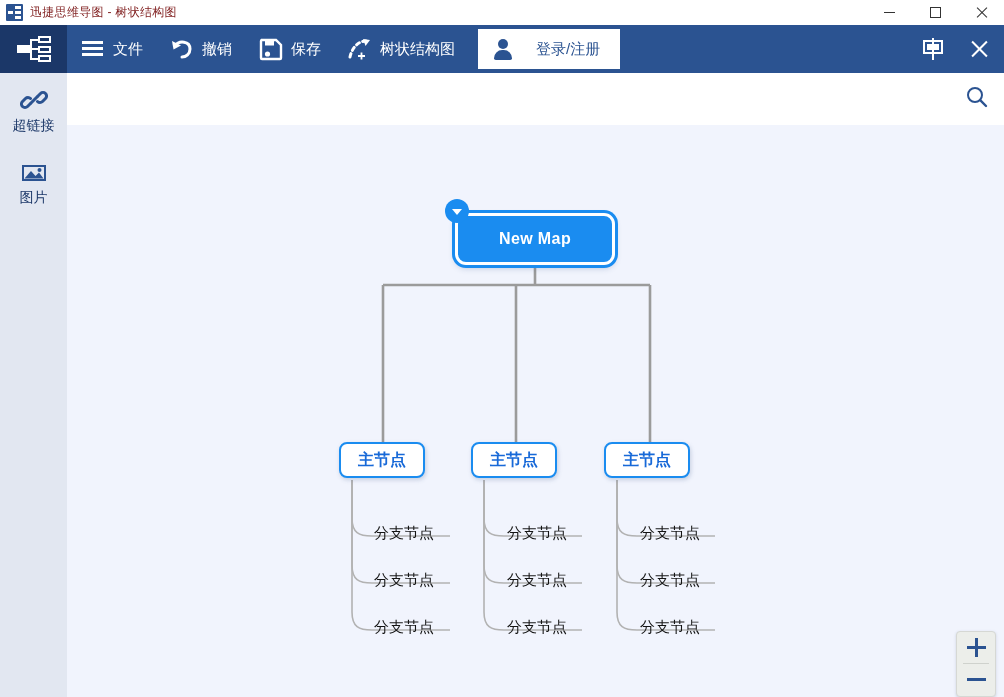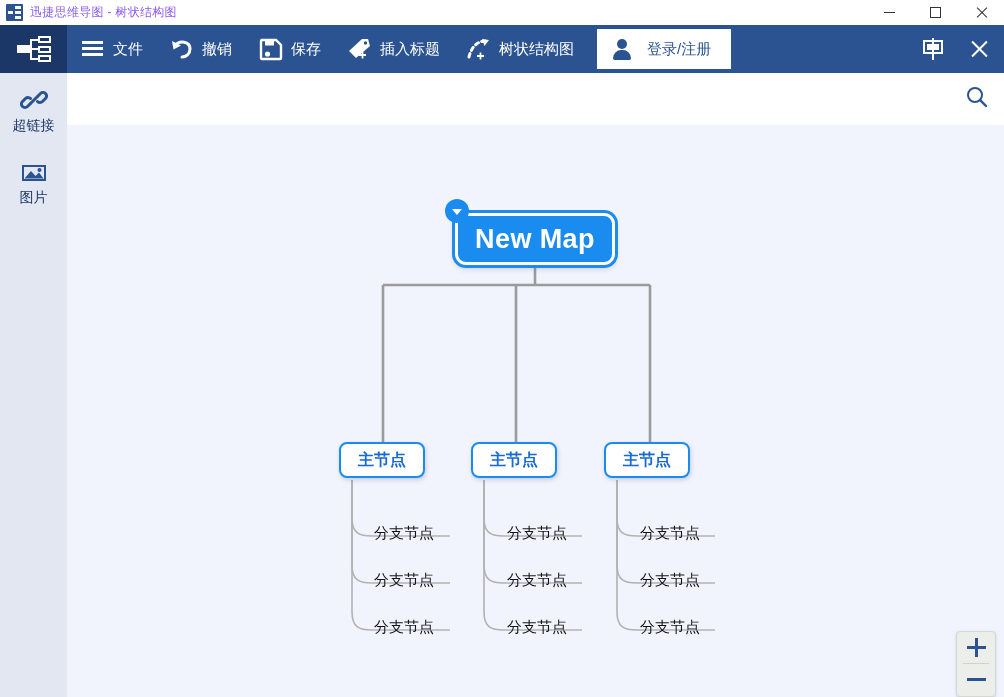--- a/index.html
+++ b/index.html
@@ -14,21 +14,21 @@
   
   .titlebar{position:absolute;left:0;top:0;width:1004px;height:25px;background:#ffffff;
             border-bottom:1px solid #e6e6e6;display:flex;align-items:center;}
   .title-logo{width:17px;height:17px;margin-left:6px;margin-right:7px;background:#2b5391;
               position:relative;border-radius:1px;flex:none;}
   .title-logo i{position:absolute;background:#ffffff;display:block;}
   .title-logo .tl-bar{left:2px;top:7px;width:5px;height:3px;}
   .title-logo .tl-b1{left:9px;top:2px;width:6px;height:3px;}
   .title-logo .tl-b2{left:9px;top:7px;width:6px;height:3px;}
   .title-logo .tl-b3{left:9px;top:12px;width:6px;height:3px;}
-  .title-text{font-size:12px;color:#8b5cf6;letter-spacing:.3px;text-align:right;}
+  .title-text{font-size:12px;color:#7f1d1d;letter-spacing:.3px;text-align:right;}
   .win-btns{position:absolute;right:0;top:0;height:25px;display:flex;}
   .win-btn{width:46px;height:25px;display:flex;align-items:center;justify-content:center;
            color:#333;font-size:13px;}
   .wb-min{width:11px;height:1px;background:#333;display:block;}
   .wb-max{width:11px;height:11px;border:1px solid #333;display:block;box-sizing:border-box;}
   .wb-x{position:relative;width:13px;height:13px;display:block;}
   .wb-x:before,.wb-x:after{content:"";position:absolute;left:0;top:6px;width:14px;height:1px;background:#333;}
   .wb-x:before{transform:rotate(45deg);} .wb-x:after{transform:rotate(-45deg);}
 
   
@@ -48,21 +48,21 @@
   .tb-items{display:flex;align-items:center;height:48px;}
   .tb-item{display:flex;align-items:center;height:48px;padding:0 13px;color:#ffffff;font-size:15px;cursor:default;}
   .tb-item .ico{width:26px;height:24px;margin-right:7px;position:relative;flex:none;}
   .tb-label{white-space:nowrap;}
 
   
   .ic-menu i{position:absolute;left:2px;width:21px;height:3px;background:#fff;display:block;}
   .ic-menu i:nth-child(1){top:4px;} .ic-menu i:nth-child(2){top:10px;} .ic-menu i:nth-child(3){top:16px;}
 
   .login-btn{display:flex;align-items:center;height:40px;margin-left:10px;padding:0 20px 0 14px;
-             background:#ffffff;color:#2b5391;font-size:15px;}
+             background:#ffffff;color:#2b5391;font-size:15px;gap:8px;}
   .login-btn .person{width:22px;height:22px;margin-right:14px;position:relative;flex:none;}
   .person .p-head{position:absolute;left:6px;top:1px;width:10px;height:10px;border-radius:50%;background:#2b5391;}
   .person .p-body{position:absolute;left:2px;top:12px;width:18px;height:10px;background:#2b5391;
                   border-radius:9px 9px 2px 2px;}
   .tb-right{margin-left:auto;display:flex;align-items:center;height:48px;padding-right:2px;}
   .tb-icon-btn{width:46px;height:48px;display:flex;align-items:center;justify-content:center;color:#fff;}
   .ic-present{position:relative;width:24px;height:22px;}
   .ic-present .scr{position:absolute;left:2px;top:2px;width:20px;height:14px;border:2px solid #fff;box-sizing:border-box;}
   .ic-present .stem{position:absolute;left:11px;top:0px;width:2px;height:22px;background:#fff;}
   .ic-present .inner{position:absolute;left:6px;top:6px;width:12px;height:6px;background:#fff;}
@@ -83,21 +83,21 @@
   .side-label{line-height:1;}
 
   
   .canvas{position:absolute;left:67px;top:125px;width:937px;height:572px;background:#f1f4fd;overflow:hidden;}
   .canvas svg{position:absolute;left:0;top:0;}
 
   .node{position:absolute;box-sizing:border-box;display:flex;align-items:center;justify-content:center;}
 
   .root-node{width:160px;height:52px;background:#1a8cf0;border-radius:11px;
              border:3px solid #ffffff;box-shadow:0 0 0 3px #1a8cf0, 0 3px 6px rgba(60,90,140,.30);
-             color:#ffffff;font-size:27px;font-weight:bold;letter-spacing:.4px;justify-content:center;}
+             color:#ffffff;font-size:16px;font-weight:bold;letter-spacing:.4px;justify-content:center;}
   .root-wrap{position:absolute;}
   .collapse-badge{position:absolute;right:-14px;top:-14px;width:24px;height:24px;border-radius:50%;
                   background:#1a8cf0;display:flex;align-items:center;justify-content:center;}
   .collapse-badge .tri{width:0;height:0;border-left:5px solid transparent;border-right:5px solid transparent;
                        border-top:6px solid #ffffff;margin-top:1px;}
 
   .main-node{height:36px;padding:0 14px;min-width:86px;background:#ffffff;border:2px solid #1a8cf0;
              border-radius:8px;color:#1769d8;font-size:16px;font-weight:bold;
              box-shadow:1px 2px 4px rgba(90,110,150,.28);}
 
@@ -182,30 +182,20 @@
           <svg width="26" height="24" viewBox="0 0 26 24">
             <path d="M3 3 h15 l5 5 v13 a1 1 0 0 1 -1 1 H4 a1 1 0 0 1 -1 -1 V4 a1 1 0 0 1 1 -1 z" fill="none" stroke="#ffffff" stroke-width="2.4"></path>
             <rect x="7" y="3.5" width="9" height="5" fill="#ffffff"></rect>
             <circle cx="9.5" cy="17" r="2.6" fill="#ffffff"></circle>
           </svg>
         </span>
         <span class="tb-label">保存</span>
       </div>
 
 
-      <div class="tb-item">
-        <span class="ico">
-          <svg width="26" height="24" viewBox="0 0 26 24">
-            <path d="M21 2 L23 9 L9 21 L2 14 L15 2 Z" fill="#ffffff"></path>
-            <circle cx="18.5" cy="6" r="1.7" fill="#2b5391"></circle>
-            <path d="M12 18 h7 M15.5 14.5 v7" stroke="#ffffff" stroke-width="1.8"></path>
-          </svg>
-        </span>
-        <span class="tb-label">插入标题</span>
-      </div>
 
       <div class="tb-item">
         <span class="ico">
           <svg width="26" height="24" viewBox="0 0 26 24">
             <path d="M3 20 C5 11, 11 4, 19 4" fill="none" stroke="#ffffff" stroke-width="3" stroke-linecap="round" stroke-dasharray="3.5 3.5"></path>
             <path d="M23 3 L16 2 L18.5 9 Z" fill="#ffffff"></path>
             <path d="M11 19 h7 M14.5 15.5 v7" stroke="#ffffff" stroke-width="1.8"></path>
           </svg>
         </span>
         <span class="tb-label">树状结构图</span>

